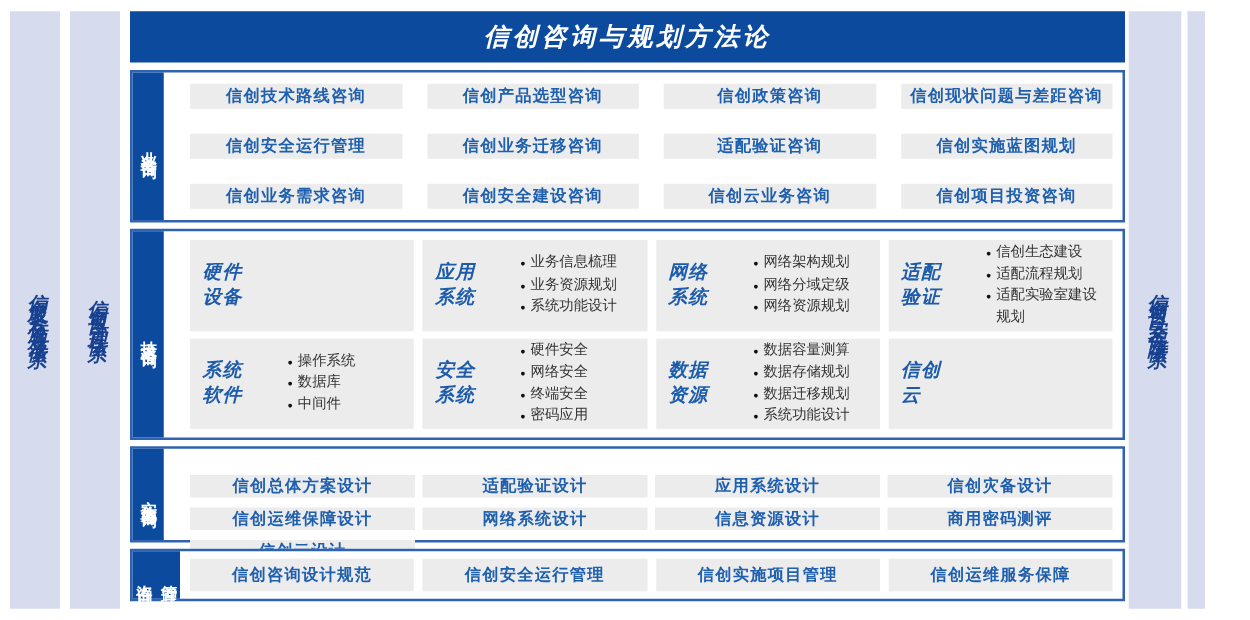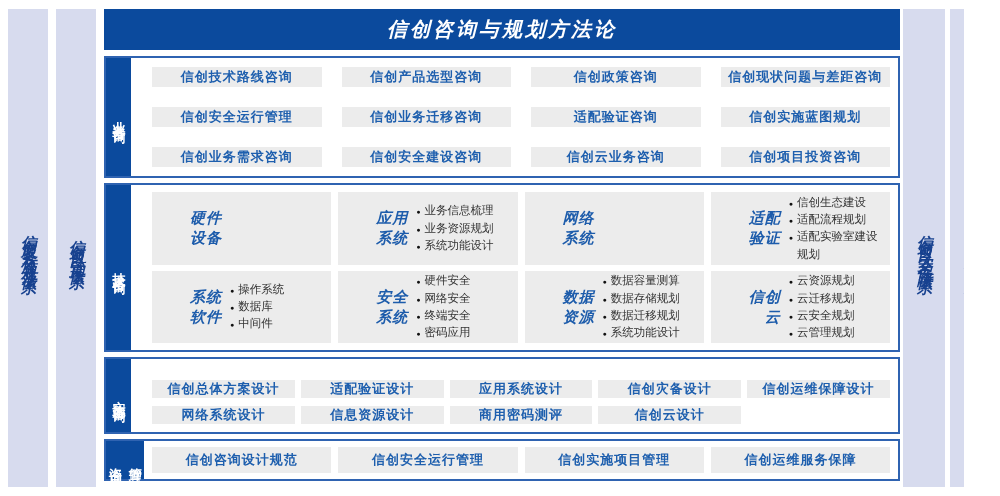--- a/index.html
+++ b/index.html
@@ -55,38 +55,38 @@
   .strip-col {
     writing-mode:vertical-rl; text-orientation:upright;
     font-weight:700; font-size:13px; letter-spacing:2px; color:#ffffff;
   }
 
   .content { position:absolute; left:46px; right:8px; top:0; bottom:0; display:grid; }
   #sec-business .content { grid-template-columns:repeat(4,1fr); grid-template-rows:repeat(3,1fr);
                            column-gap:7px; row-gap:11px; padding:9px 0;gap:20px; }
   #sec-tech .content     { grid-template-columns:repeat(4,1fr); grid-template-rows:repeat(2,1fr);
                            column-gap:7px; row-gap:6px; padding:7px 0; }
-  #sec-impl .content     { grid-template-columns:repeat(5,1fr); grid-template-rows:repeat(2,1fr);
+  #sec-impl .content     { grid-template-columns:repeat(4,1fr); grid-template-rows:repeat(2,1fr);
                            column-gap:6px; row-gap:8px; padding:21px 0; }
   #sec-mgmt .content     { grid-template-columns:repeat(4,1fr); grid-template-rows:1fr;
                            column-gap:7px; padding:6px 0; }
 
   .item {
     background:#ececec; color:#1e5fae;
     display:flex; align-items:center; justify-content:center;
     font-size:13px; font-weight:700; letter-spacing:1px; white-space:nowrap;
   }
 
   
   .card {
     background:#ececec; display:flex; align-items:center;
     padding:4px 2px 4px 10px; box-sizing:border-box; overflow:hidden;
   }
   .card-title {
-    flex:0 0 60px; text-align:right; color:#1d5cab;
+    flex:0 0 60px; text-align:left; color:#1d5cab;
     font-weight:700; font-style:italic; font-size:15px; line-height:1.35;
     letter-spacing:1px;
   }
   .card-bullets { list-style:none; margin:0; padding:0 0 0 8px; flex:1; }
   .card-bullets li {
     display:flex; align-items:flex-start;
     font-size:11.5px; color:#333333; line-height:1.5;
   }
   .dot { flex:0 0 auto; font-size:7px; color:#111111; margin:5px 4px 0 0; }
 </style>
@@ -147,20 +147,34 @@
               <span class="dot">●</span>
               <span>系统功能设计</span>
             </li>
           </ul>
         </div>
         <div class="card">
           <div class="card-title">
             <div>网络</div>
             <div>系统</div>
           </div>
+          <ul class="card-bullets">
+            <li>
+              <span class="dot">●</span>
+              <span>网络架构规划</span>
+            </li>
+            <li>
+              <span class="dot">●</span>
+              <span>网络分域定级</span>
+            </li>
+            <li>
+              <span class="dot">●</span>
+              <span>网络资源规划</span>
+            </li>
+          </ul>
         </div>
         <div class="card">
           <div class="card-title">
             <div>适配</div>
             <div>验证</div>
           </div>
           <ul class="card-bullets">
             <li>
               <span class="dot">●</span>
               <span>信创生态建设</span>
@@ -241,38 +255,20 @@
               <span class="dot">●</span>
               <span>系统功能设计</span>
             </li>
           </ul>
         </div>
         <div class="card">
           <div class="card-title">
             <div>信创</div>
             <div>云</div>
           </div>
-          <ul class="card-bullets">
-            <li>
-              <span class="dot">●</span>
-              <span>云资源规划</span>
-            </li>
-            <li>
-              <span class="dot">●</span>
-              <span>云迁移规划</span>
-            </li>
-            <li>
-              <span class="dot">●</span>
-              <span>云安全规划</span>
-            </li>
-            <li>
-              <span class="dot">●</span>
-              <span>云管理规划</span>
-            </li>
-          </ul>
         </div>
       </div>
   </div>
 
   <div class="section" id="sec-impl">
     <div class="strip">实施咨询</div>
     <div class="content">
         <div class="item">信创总体方案设计</div>
         <div class="item">适配验证设计</div>
         <div class="item">应用系统设计</div>

